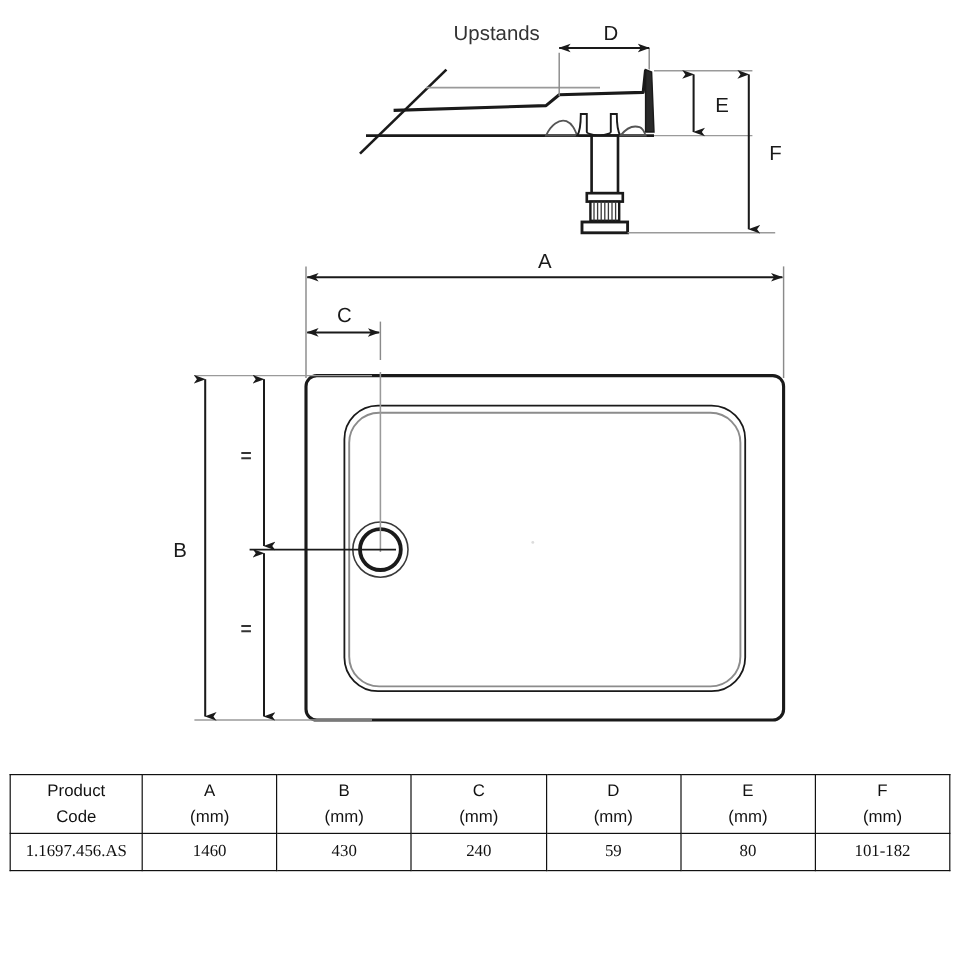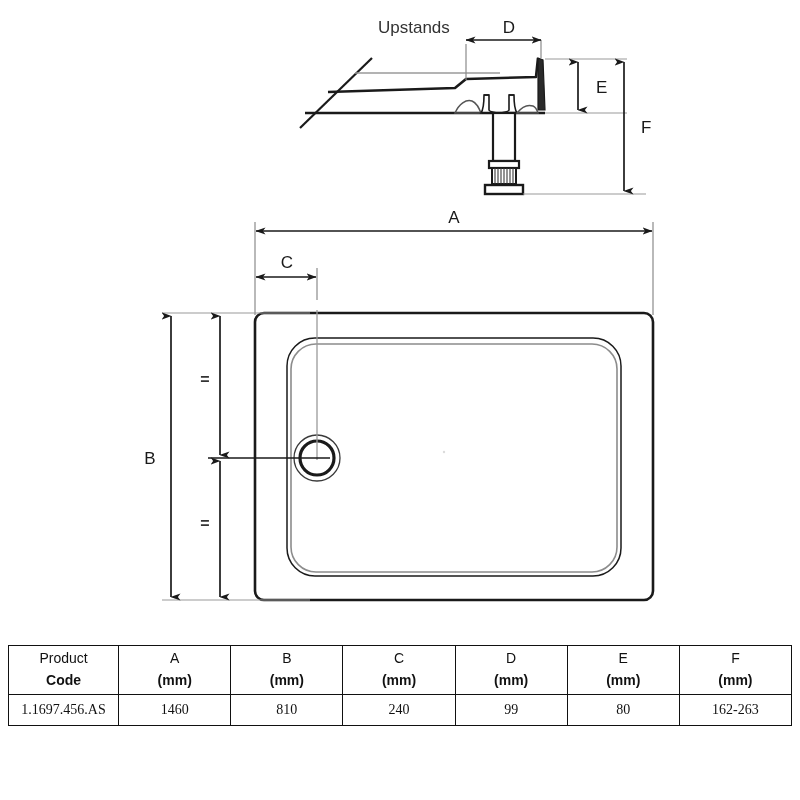--- a/index.html
+++ b/index.html
@@ -69,21 +69,21 @@
   table#spec-table thead th {
     height: 48px;
     vertical-align: middle;
   }
   table#spec-table tbody td {
     height: 30px;
     vertical-align: middle;
     font-family: Liberation Serif, serif;
   }
   .hdr-line1 { display: block; }
-  .hdr-line2 { display: block; font-weight: bold; }
+  .hdr-line2 { display: block; }
   col.c-code { width: 110px; }
   col.c-dim  { width: 112px; }
 </style>
 </head>
 <body>
 
 <div id="drawing-root">
 <svg id="tech-drawing" viewBox="0 0 800 800" xmlns="http://www.w3.org/2000/svg">
 
   <defs>
@@ -233,21 +233,21 @@
         <th>
           <span class="hdr-line1">F</span>
           <span class="hdr-line2">(mm)</span>
         </th>
       </tr>
     </thead>
     <tbody>
       <tr>
         <td>1.1697.456.AS</td>
         <td>1460</td>
-        <td>810</td>
+        <td>430</td>
         <td>240</td>
-        <td>99</td>
+        <td>59</td>
         <td>80</td>
-        <td>162-263</td>
+        <td>101-182</td>
       </tr>
     </tbody>
   </table>
 </div>
 
 </body></html>

